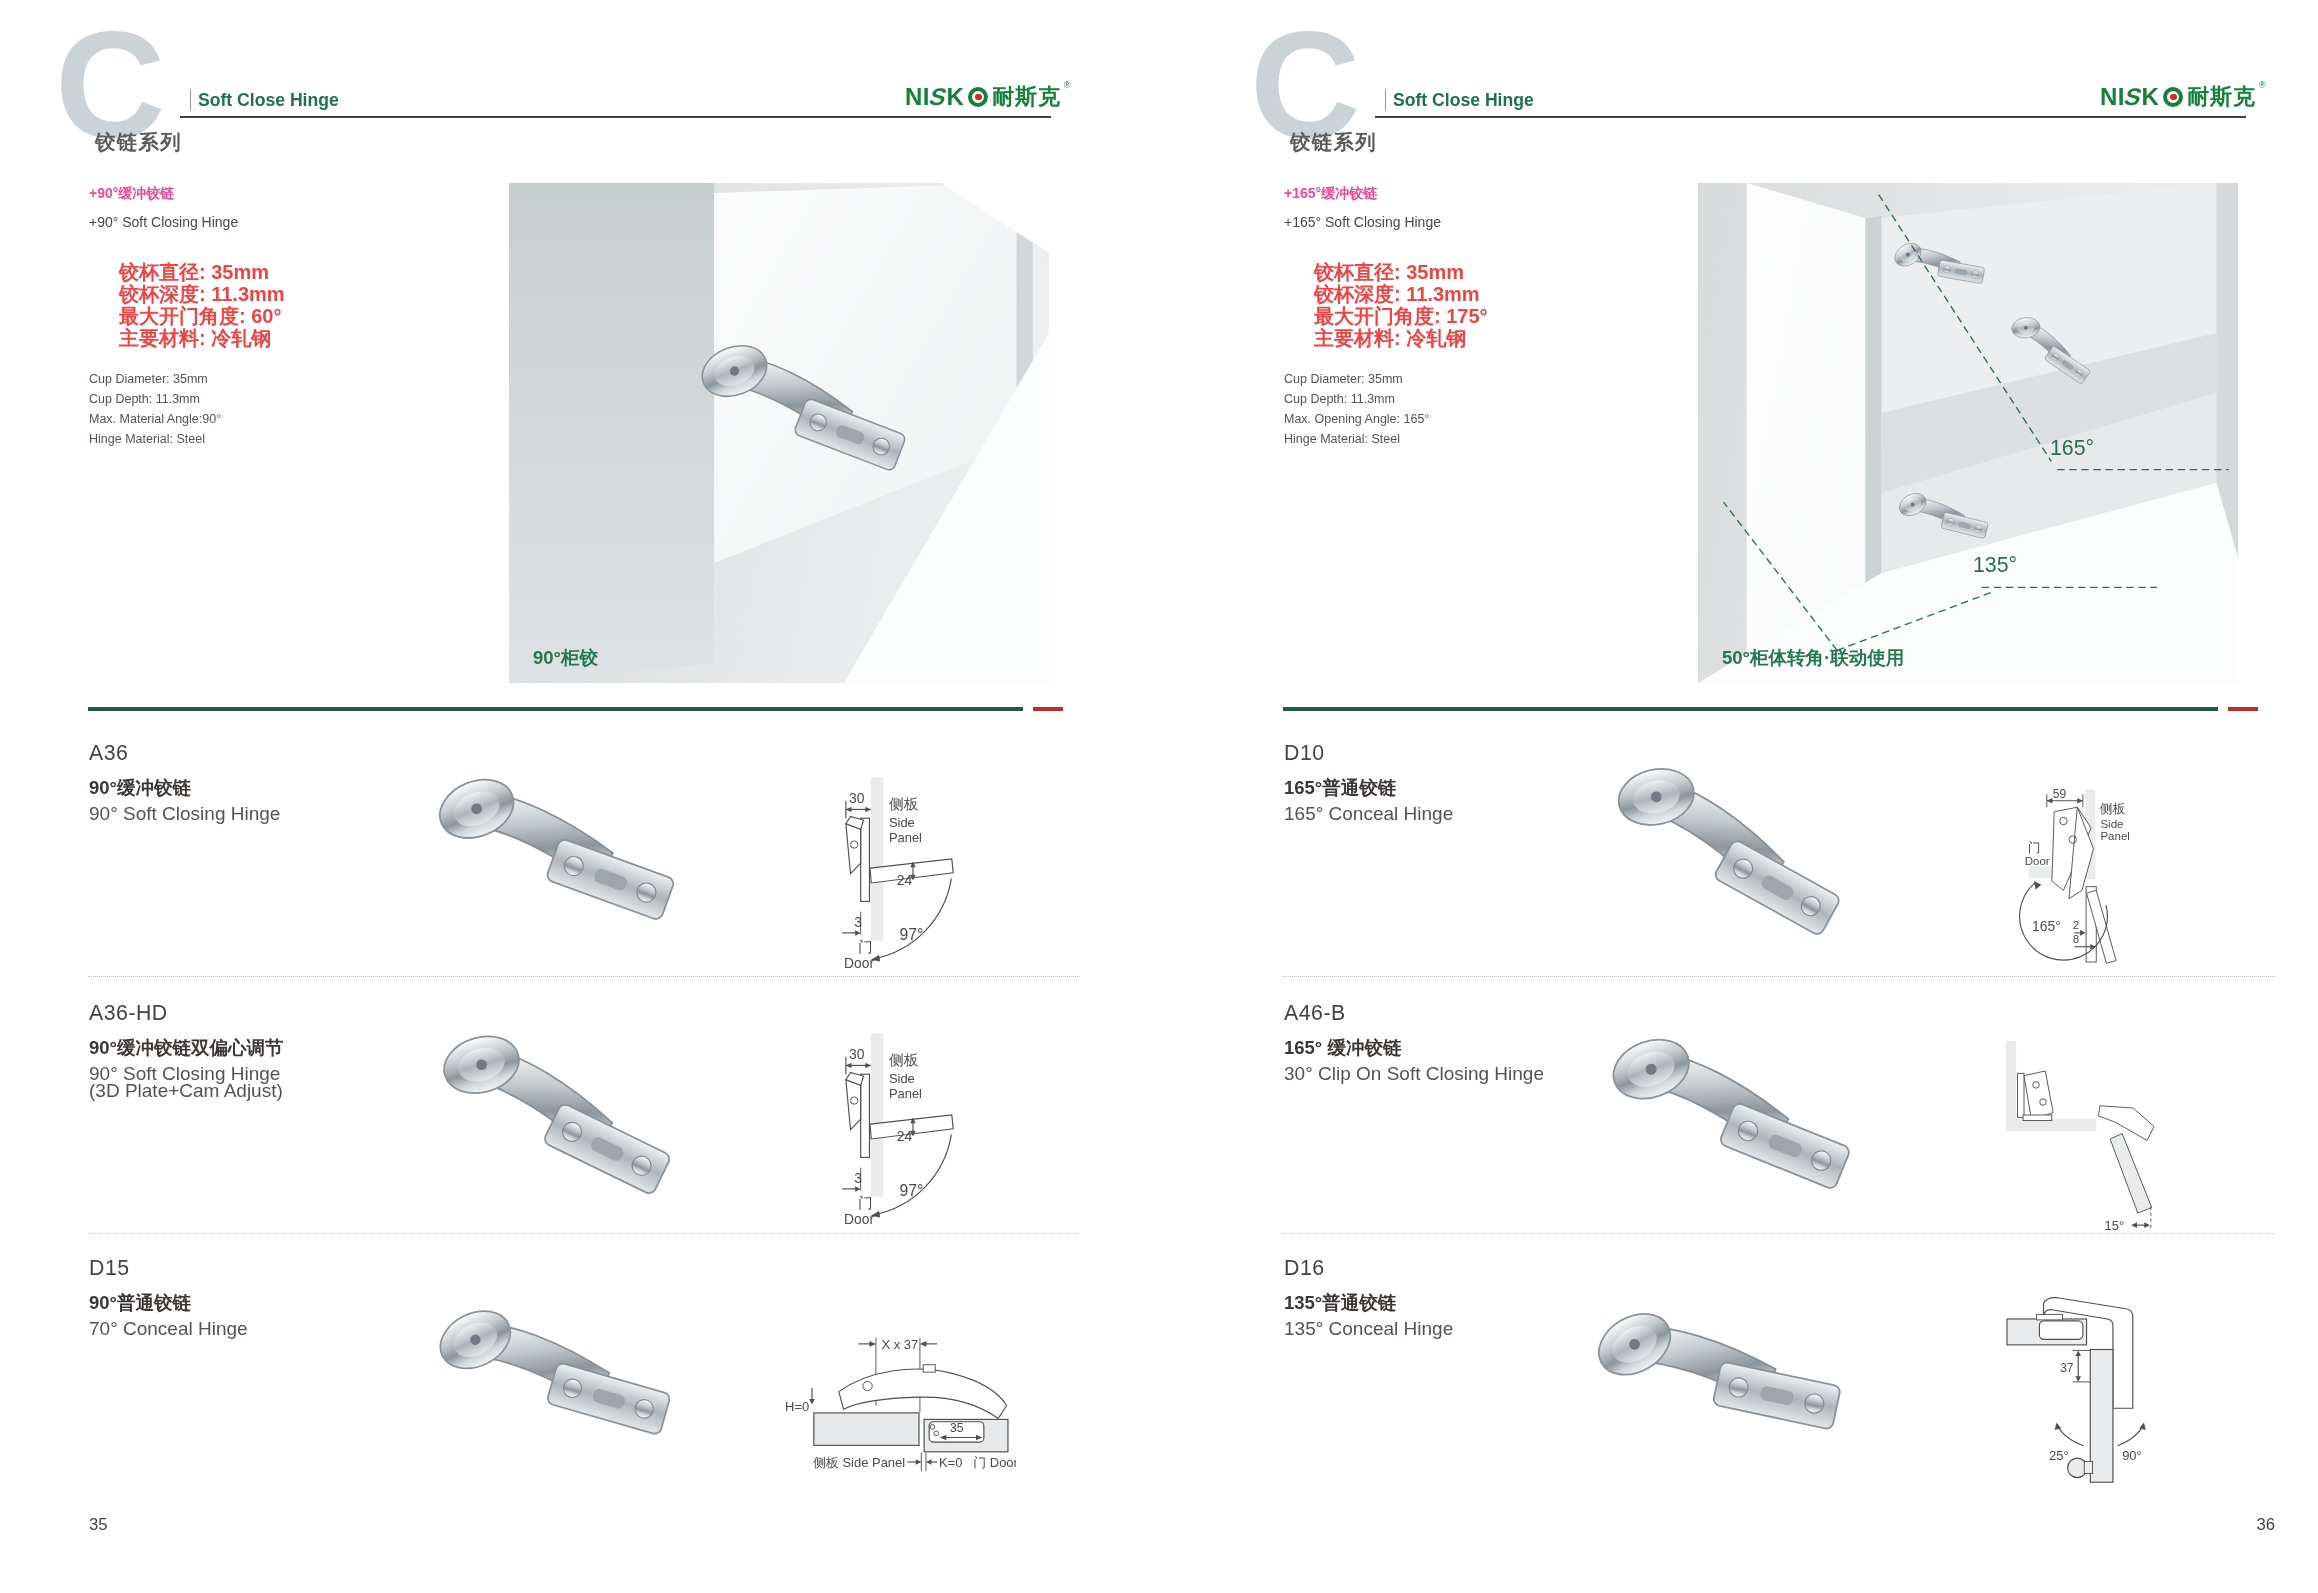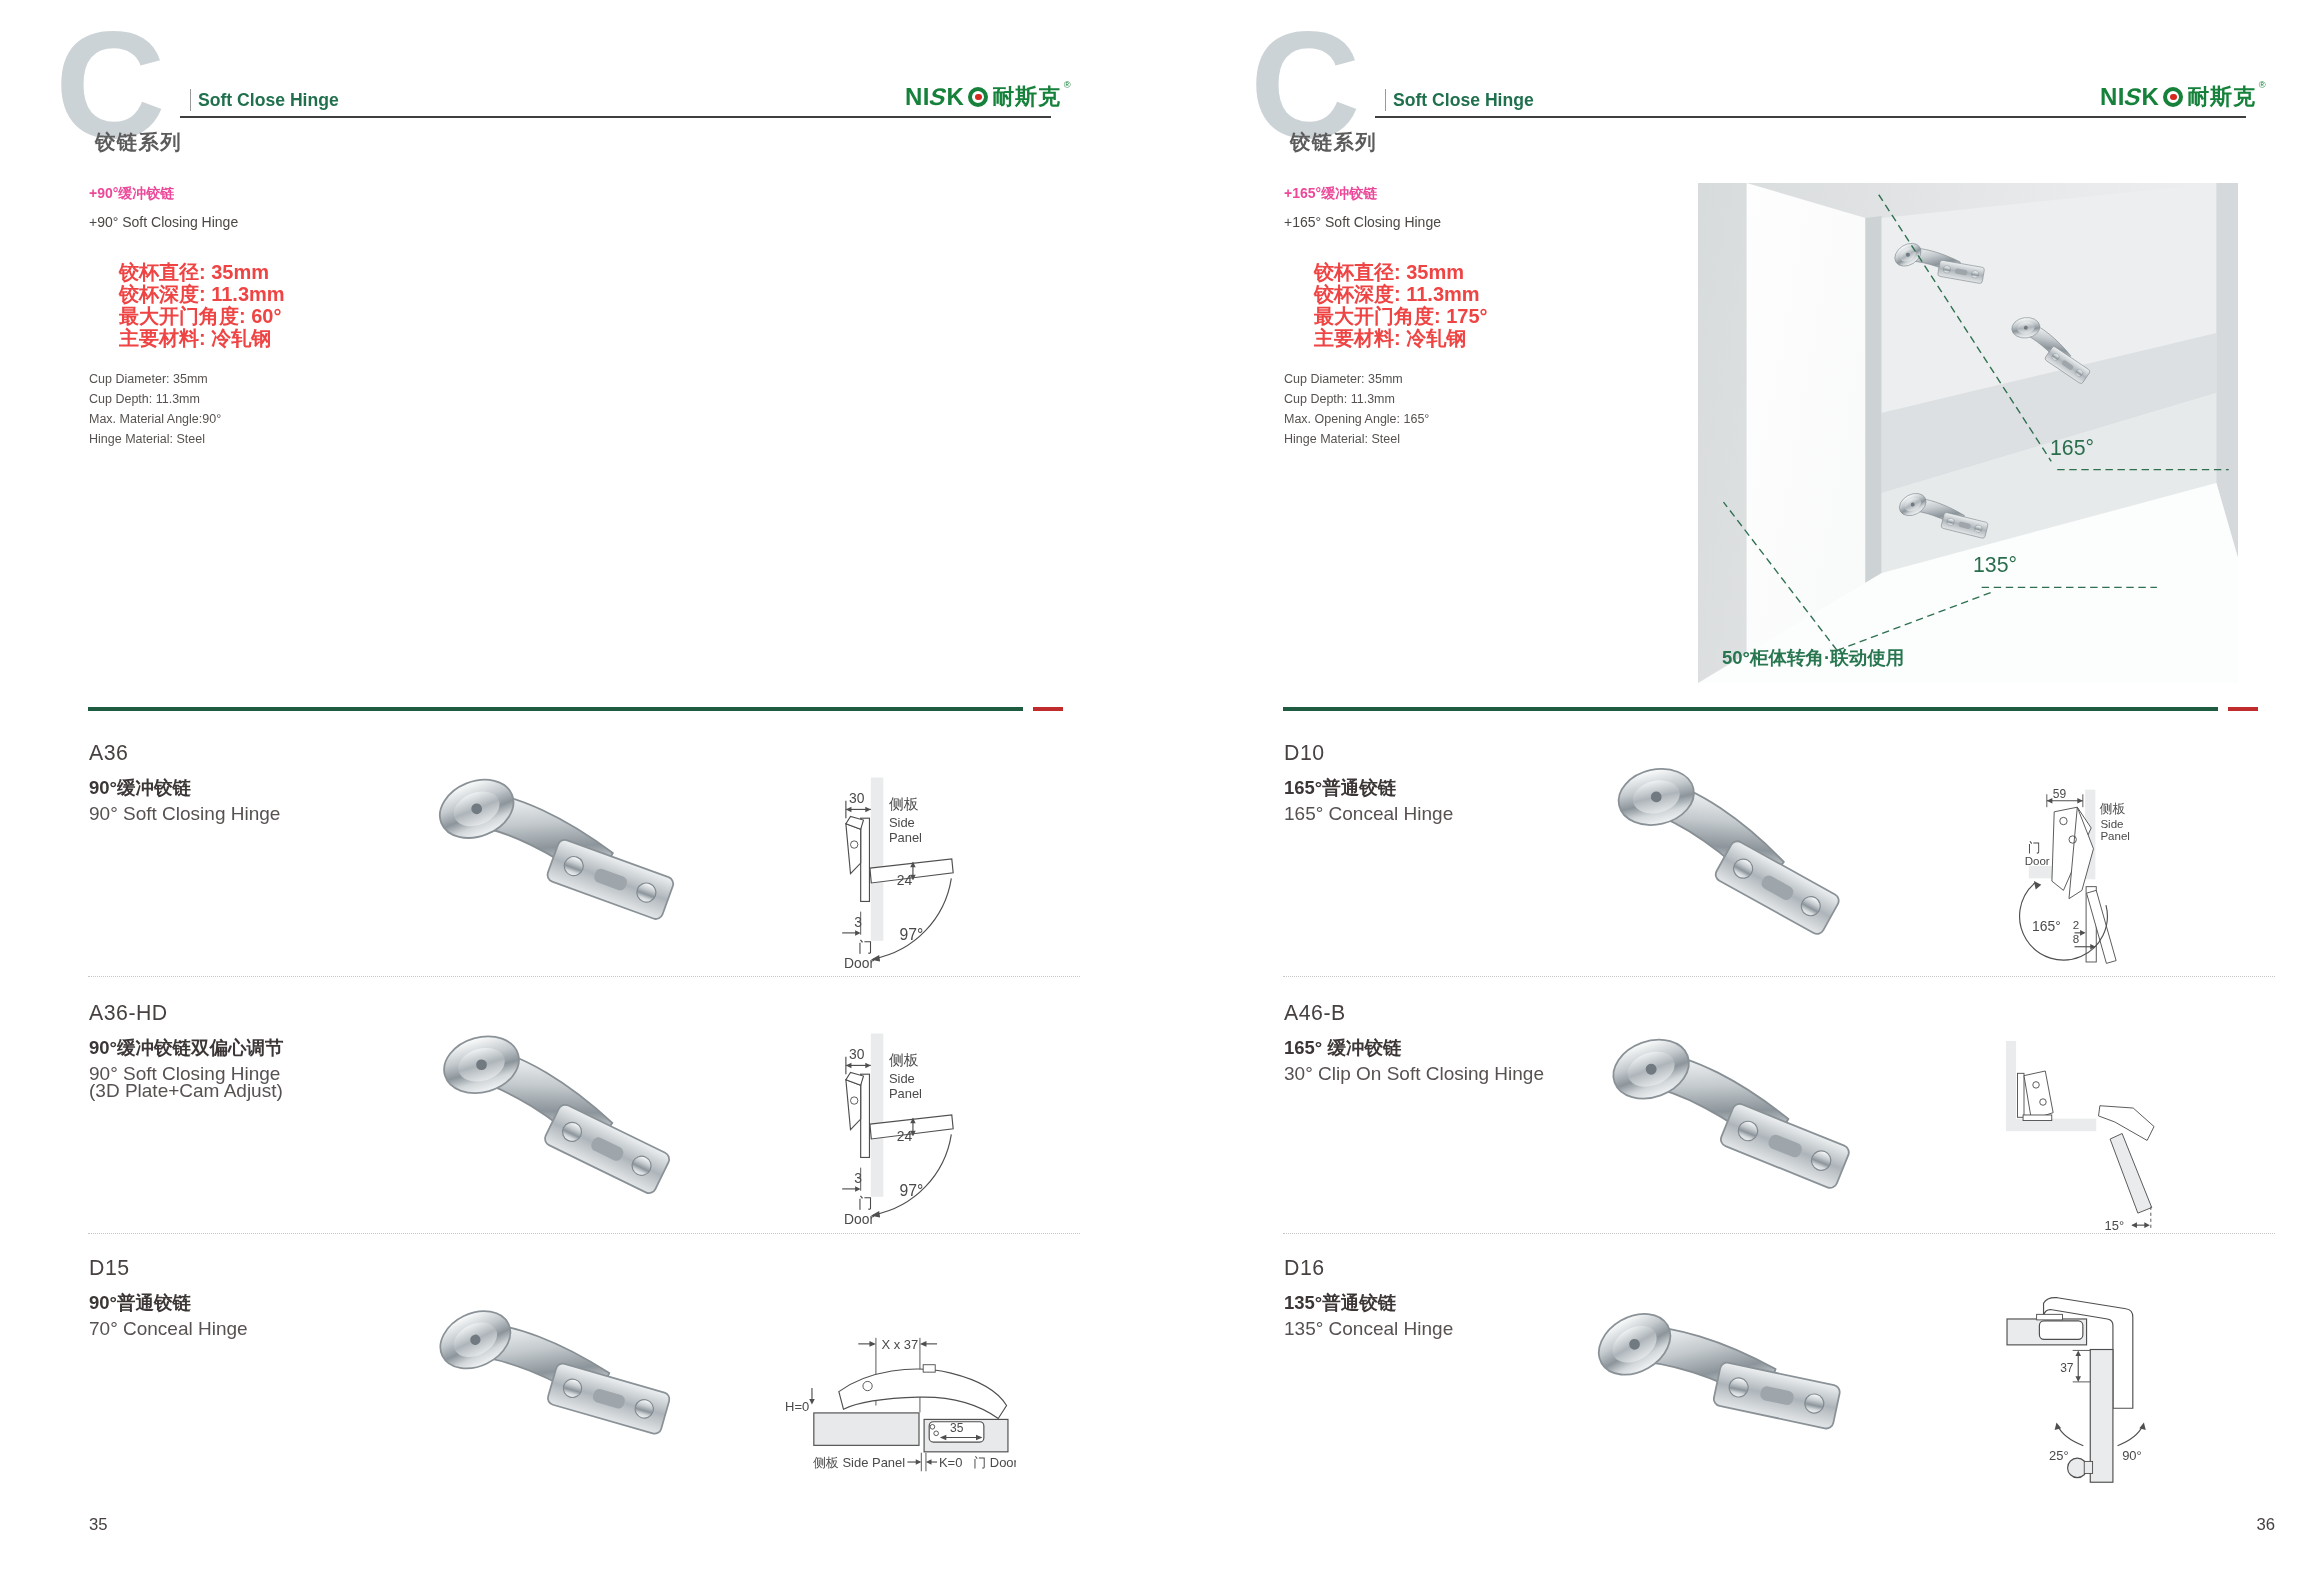--- a/index.html
+++ b/index.html
@@ -116,20 +116,31 @@
       <div>最大开门角度: 60°</div>
       <div>主要材料: 冷轧钢</div>
     </div>
     <div class="specs-en">
       <div>Cup Diameter: 35mm</div>
       <div>Cup Depth: 11.3mm</div>
       <div>Max. Material Angle:90°</div>
       <div>Hinge Material: Steel</div>
     </div>
 
+    <div class="hero-img">
+      <div class="clip" style="clip-path:polygon(0 0,38% 0,38% 96%,0 100%);background:linear-gradient(180deg,#c9ced1,#dfe2e4);"></div>
+      <div class="clip" style="clip-path:polygon(38% 2%,94% 0,94% 52%,38% 76%);background:linear-gradient(120deg,#ffffff,#eef0f1);"></div>
+      <div class="clip" style="clip-path:polygon(94% 0,97% 1%,97% 49%,94% 52%);background:#d3d7d9;"></div>
+      <div class="clip" style="clip-path:polygon(100% 30%,100% 100%,62% 100%);background:#fcfdfd;"></div>
+      <div class="clip" style="clip-path:polygon(80% 0,100% 0,100% 14%);background:#ffffff;"></div>
+      <svg class="abs" style="left:185px;top:148px;transform:rotate(-3deg)" width="218" height="156" viewBox="0 0 420 300">
+          <use href="#hinge-sym"></use>
+        </svg>
+      <div class="hero-caption">90°柜铰</div>
+    </div>
 
     <div class="bar-green"></div>
     <div class="bar-red"></div>
 
     <div class="model" style="top:741px">A36</div>
     <div class="name-zh" style="top:775px">90°缓冲铰链</div>
     <div class="name-en" style="top:803px">90° Soft Closing Hinge</div>
     <div class="photo-box" style="left:431px;top:749px;width:250px;height:204px">
       <svg viewBox="0 0 420 300" style="transform:rotate(-4deg)">
           <use href="#hinge-sym"></use>

